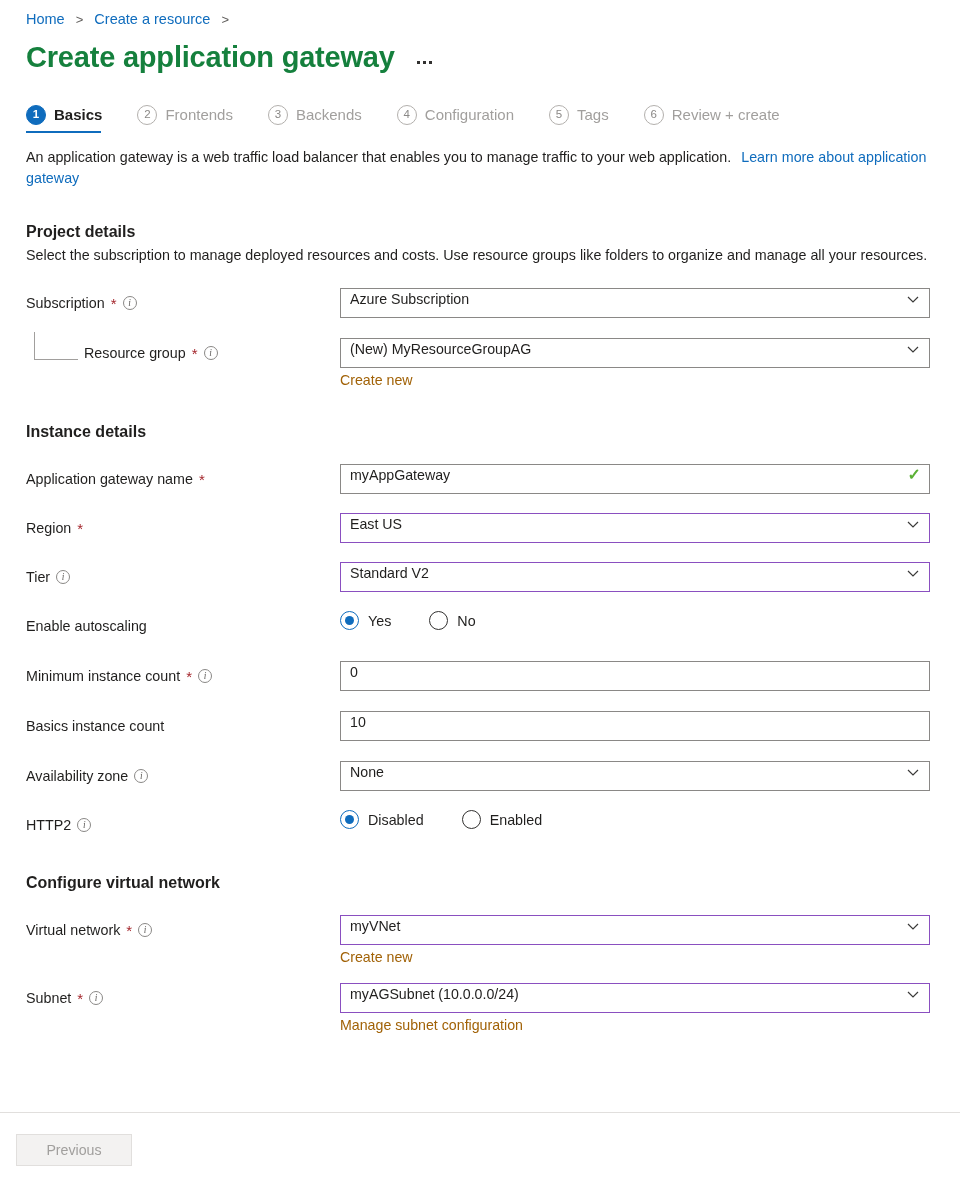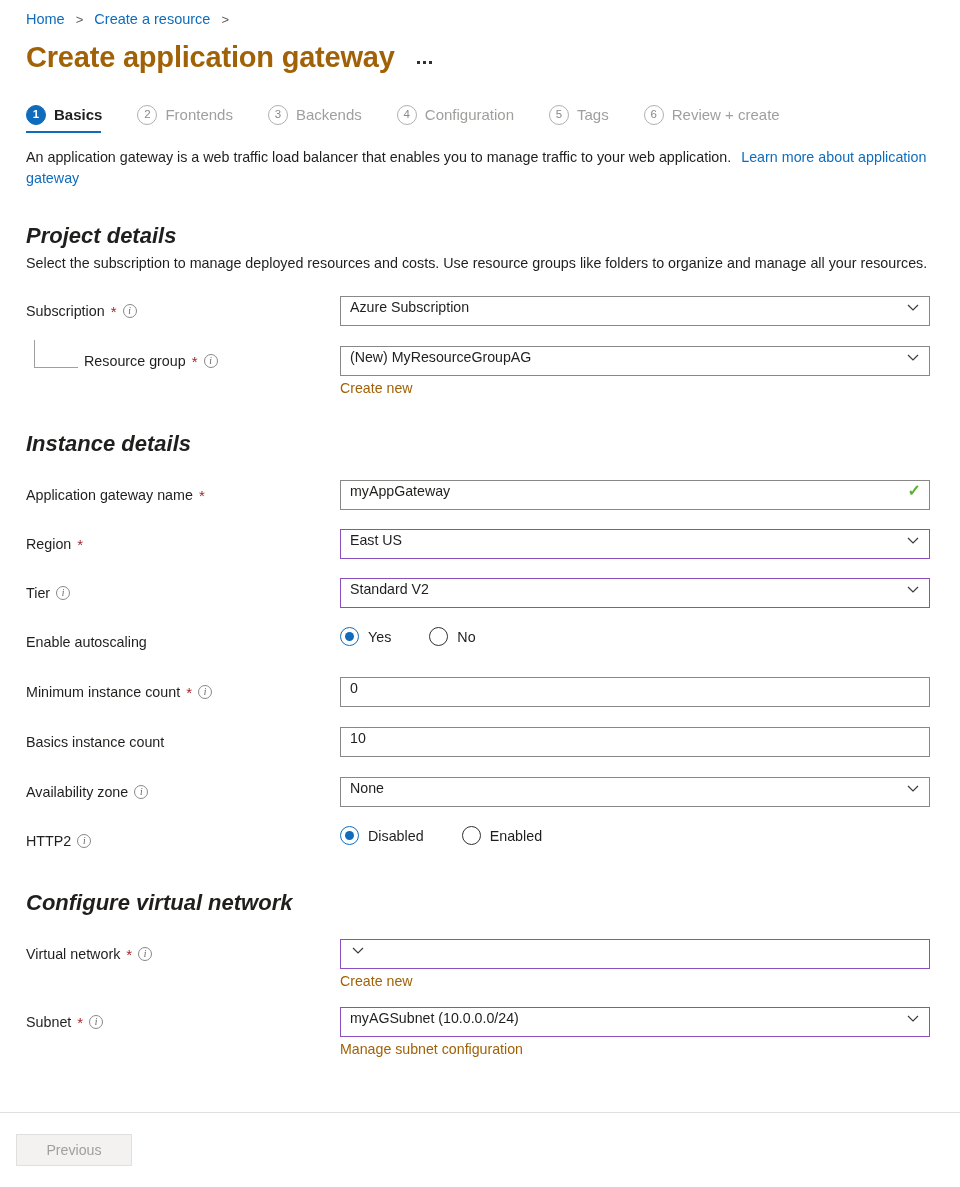--- a/index.html
+++ b/index.html
@@ -27,21 +27,21 @@
 
   
   .title-row {
     display: flex; align-items: center;
     margin-top: 9px;
   }
   .page-title {
     font-size: 29px;
     font-weight: 600;
     letter-spacing: -0.2px;
-    color: #a16207;
+    color: #15803d;
     line-height: 36px;
   }
   .ellipsis-btn {
     margin-left: 22px; margin-top: 10px;
     display: flex; align-items: center; gap: 3px;
     cursor: pointer;
   }
   .ellipsis-btn i {
     width: 3px; height: 3px; background: #323130; display: block;
   }
@@ -80,22 +80,22 @@
 
   
   .intro {
     font-size: 14.3px; line-height: 21px; color: #201f1e;
     max-width: 905px; margin-top: 4px;
   }
   .intro a { color: #0f6cbd; text-decoration: none; cursor: pointer; }
 
   
   .section-head {
-    font-size: 22px; font-weight: 600; color: #201f1e;
-    margin-top: 34px; margin-bottom: 4px; font-style: italic;
+    font-size: 16px; font-weight: 600; color: #201f1e;
+    margin-top: 34px; margin-bottom: 4px;
   }
   .section-desc {
     font-size: 14.3px; line-height: 21px; color: #201f1e;
     max-width: 905px; margin-bottom: 4px;
   }
 
   
   .row {
     display: flex; align-items: flex-start;
     min-height: 30px;
@@ -430,20 +430,21 @@
   <div style="height:19px"></div>
 
   <div class="row">
     <div class="lbl-col">
       <span>Virtual network</span>
       <span class="req">*</span>
       <span class="info-icon">i</span>
     </div>
     <div class="ctl-col">
       <div class="field touched">
+        <span class="val">myVNet</span>
         <svg class="chev" viewBox="0 0 16 16">
             <path d="M3 6l5 5 5-5" fill="none" stroke="currentColor" stroke-width="1.2"></path>
           </svg>
       </div>
       <span class="sublink">Create new</span>
     </div>
   </div>
 
   <div style="height:17px"></div>
 

